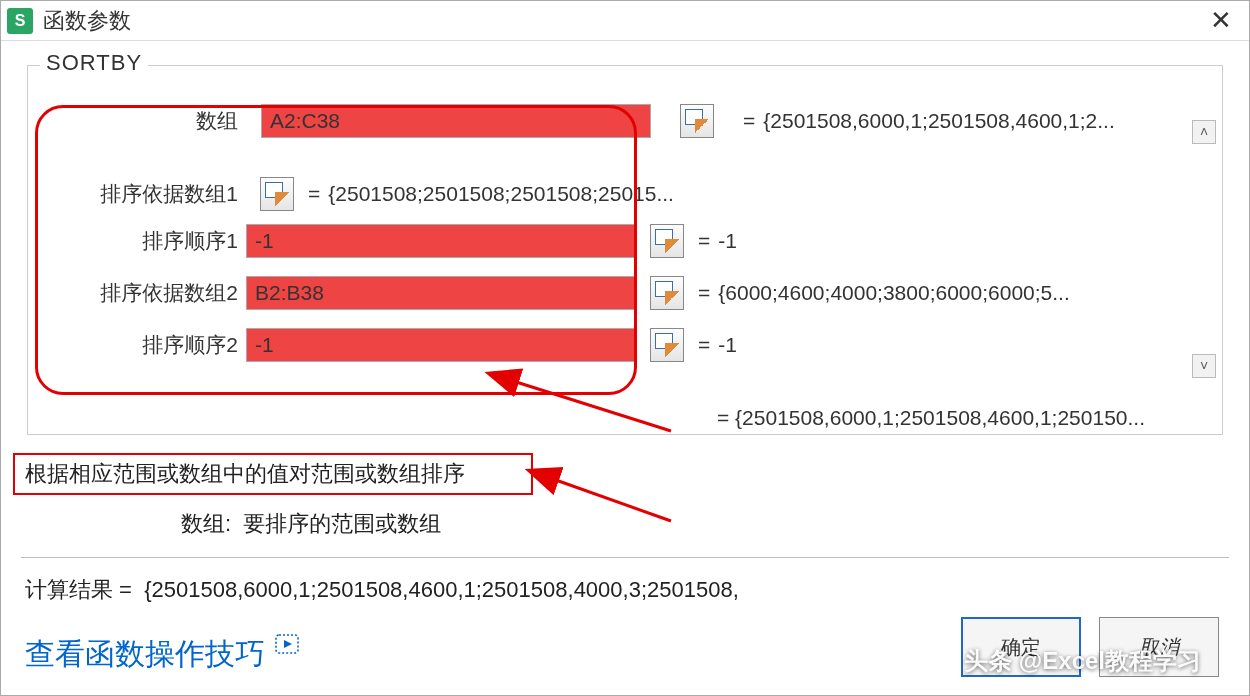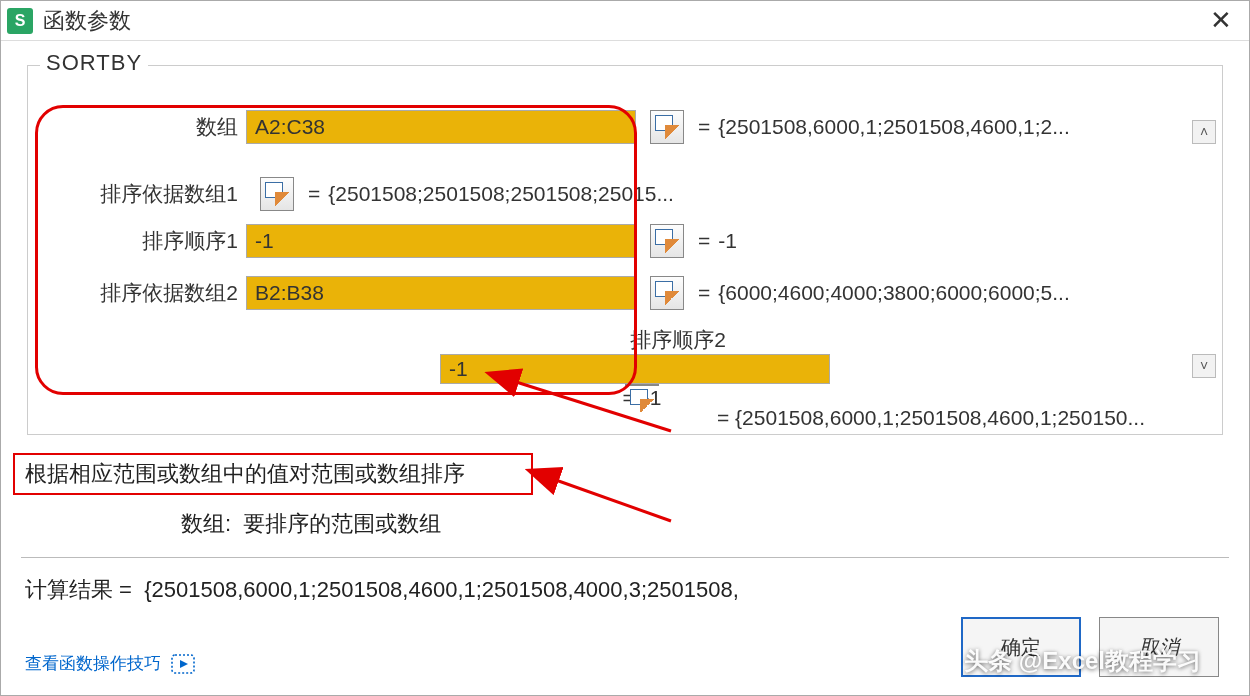--- a/index.html
+++ b/index.html
@@ -85,21 +85,21 @@
     color: #333;
     padding-right: 8px;
   }
   .arg-input {
     width: 390px;
     height: 34px;
     border: 1px solid #aaa;
     padding: 2px 8px;
     font-size: 21px;
     color: #333;
-    background: #eab308;
+    background: #ef4444;
   }
   .range-btn {
     width: 34px;
     height: 34px;
     border: 1px solid #888;
     background: linear-gradient(#fdfdfd,#e5e5e5);
     margin-left: 14px;
     cursor: pointer;
     position: relative;
   }
@@ -197,23 +197,23 @@
     left: 24px;
     top: 574px;
     font-size: 22px;
     color: #222;
   }
   .help-link {
     position: absolute;
     left: 24px;
     bottom: 20px;
     color: #0066cc;
-    font-size: 17px;
-    display: flex;
-    align-items: center;
+    font-size: 30px;
+    display: flex;
+    align-items: flex-start;
     cursor: pointer;
   }
   .play-icon {
     margin-left: 10px;
     display: inline-flex;
   }
   .btn {
     position: absolute;
     bottom: 18px;
     width: 120px;
@@ -246,21 +246,21 @@
 <div class="window">
   <div class="titlebar">
     <div class="app-icon">S</div>
     <div class="title-text">函数参数</div>
     <div class="close-btn">✕</div>
   </div>
 
   <div class="fieldset-area">
     <div class="legend">SORTBY</div>
 
-    <div class="arg-row" style="top:42px;">
+    <div class="arg-row" style="top:36px;gap:15px;">
       <div class="arg-label">数组</div>
       <input class="arg-input" value="A2:C38" style="">
       <div class="range-btn"></div>
       <div class="arg-result">
           <span class="eq">=</span>
           <span class="result-val">{2501508,6000,1;2501508,4600,1;2...</span>
         </div>
     </div>
 
     <div class="arg-row" style="top:109px;">
@@ -285,21 +285,21 @@
     <div class="arg-row" style="top:208px;">
       <div class="arg-label">排序依据数组2</div>
       <input class="arg-input" value="B2:B38" style="">
       <div class="range-btn"></div>
       <div class="arg-result">
           <span class="eq">=</span>
           <span class="result-val">{6000;4600;4000;3800;6000;6000;5...</span>
         </div>
     </div>
 
-    <div class="arg-row" style="top:260px;flex-direction:column;">
+    <div class="arg-row" style="top:260px;">
       <div class="arg-label">排序顺序2</div>
       <input class="arg-input" value="-1" style="">
       <div class="range-btn"></div>
       <div class="arg-result">
           <span class="eq">=</span>
           <span class="result-val">-1</span>
         </div>
     </div>
 
     <div class="scroll-up">˄</div>

